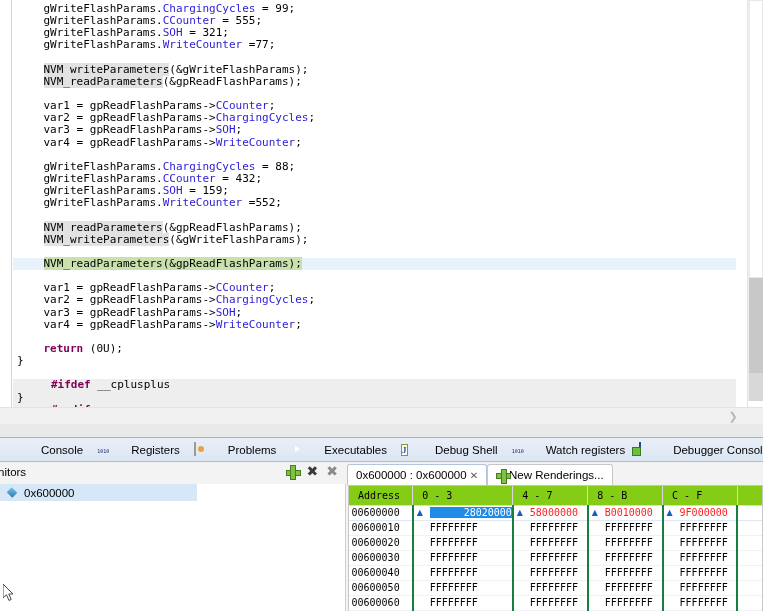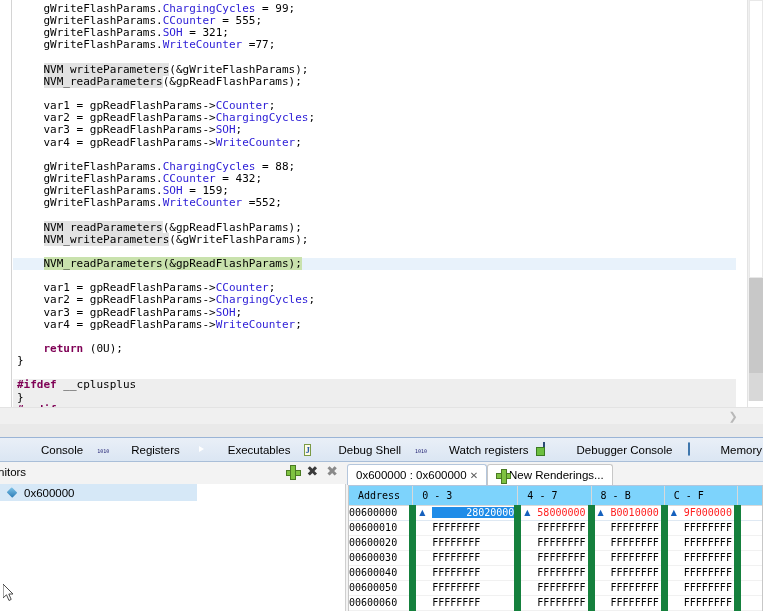--- a/index.html
+++ b/index.html
@@ -38,21 +38,21 @@
   .ln.hl-line {
     background: #e8f2fb;
   }
   .ln.hl-line .hlbox {
     background: #c9e2ad;
   }
   .ln.preproc-block { background: #eeeeee; }
   .plain { color: #000000; }
   .member { color: #2a1bd6; }
   .kw { color: #7f0055; font-weight: bold; }
-  .pp { color: #7f0055; font-weight: bold; }
+  .pp { color: #7f0055; font-weight: bold; margin-left: 34px; }
   .occ { background: #e2e2e2; }
 
   
   .vscroll {
     position: absolute; right: 0; top: 0; width: 16px; height: 420px;
     background: #f0f0f0; border-left: 1px solid #e3e3e3;
   }
   .vscroll .thumb {
     position: absolute; left: 1px; top: 0px; width: 14px; height: 278px;
     background: #ffffff; border: 1px solid #e8e8e8;
@@ -202,29 +202,29 @@
     position:absolute; left:1px; top:22px; width:415px; height:127px;
     background:#ffffff; border:1px solid #c7c7c7; border-top:1px solid #b4c6dc;
     font-family:"DejaVu Sans Mono","Liberation Mono",monospace;
     font-size:10px;
     overflow:hidden;
   }
   .memtable table { border-collapse: collapse; width:100%; }
   .memtable th {
     text-align:left; font-weight:normal;
     height:19px; padding:0 9px 0 9px;
-    background:#7dd3fc;
+    background:#84cc16;
     border-right:1px solid #d9d9d9;
     border-bottom:1px solid #d9d9d9;
     color:#000;
     font-size:10px;
   }
   .memtable td {
     height:15px; padding:0;
-    border-right:7px solid #15803d;
+    border-right:2px solid #15803d;
     border-bottom:1px solid #f1f1f1;
     color:#000;
     white-space:nowrap;
   }
   .c-addr { width:60px; text-align:right; padding-right:12px !important; color:#000; }
   .c-val { width:85px; position:relative; padding-left:16px !important; }
   .c-val .tri {
     position:absolute; left:3px; top:3px;
     color:#1560bd; font-size:8px; line-height:8px;
     font-family:"DejaVu Sans", sans-serif;
@@ -266,20 +266,24 @@
   <div class="bottom">
 
     <div class="tabstrip" id="tabstrip">
         <div class="tab">
           <span class="tabicon"></span>
           <span>Console</span>
         </div>
         <div class="tab">
           <span class="tabicon"><span class="ic-bits">1010<br>0101</span></span>
           <span>Registers</span>
+        </div>
+        <div class="tab">
+          <span class="tabicon"><span class="ic-problems"></span></span>
+          <span>Problems</span>
         </div>
         <div class="tab">
           <span class="tabicon"><span class="ic-exec"></span></span>
           <span>Executables</span>
         </div>
         <div class="tab">
           <span class="tabicon"><span class="ic-j">J</span></span>
           <span>Debug Shell</span>
         </div>
         <div class="tab">

